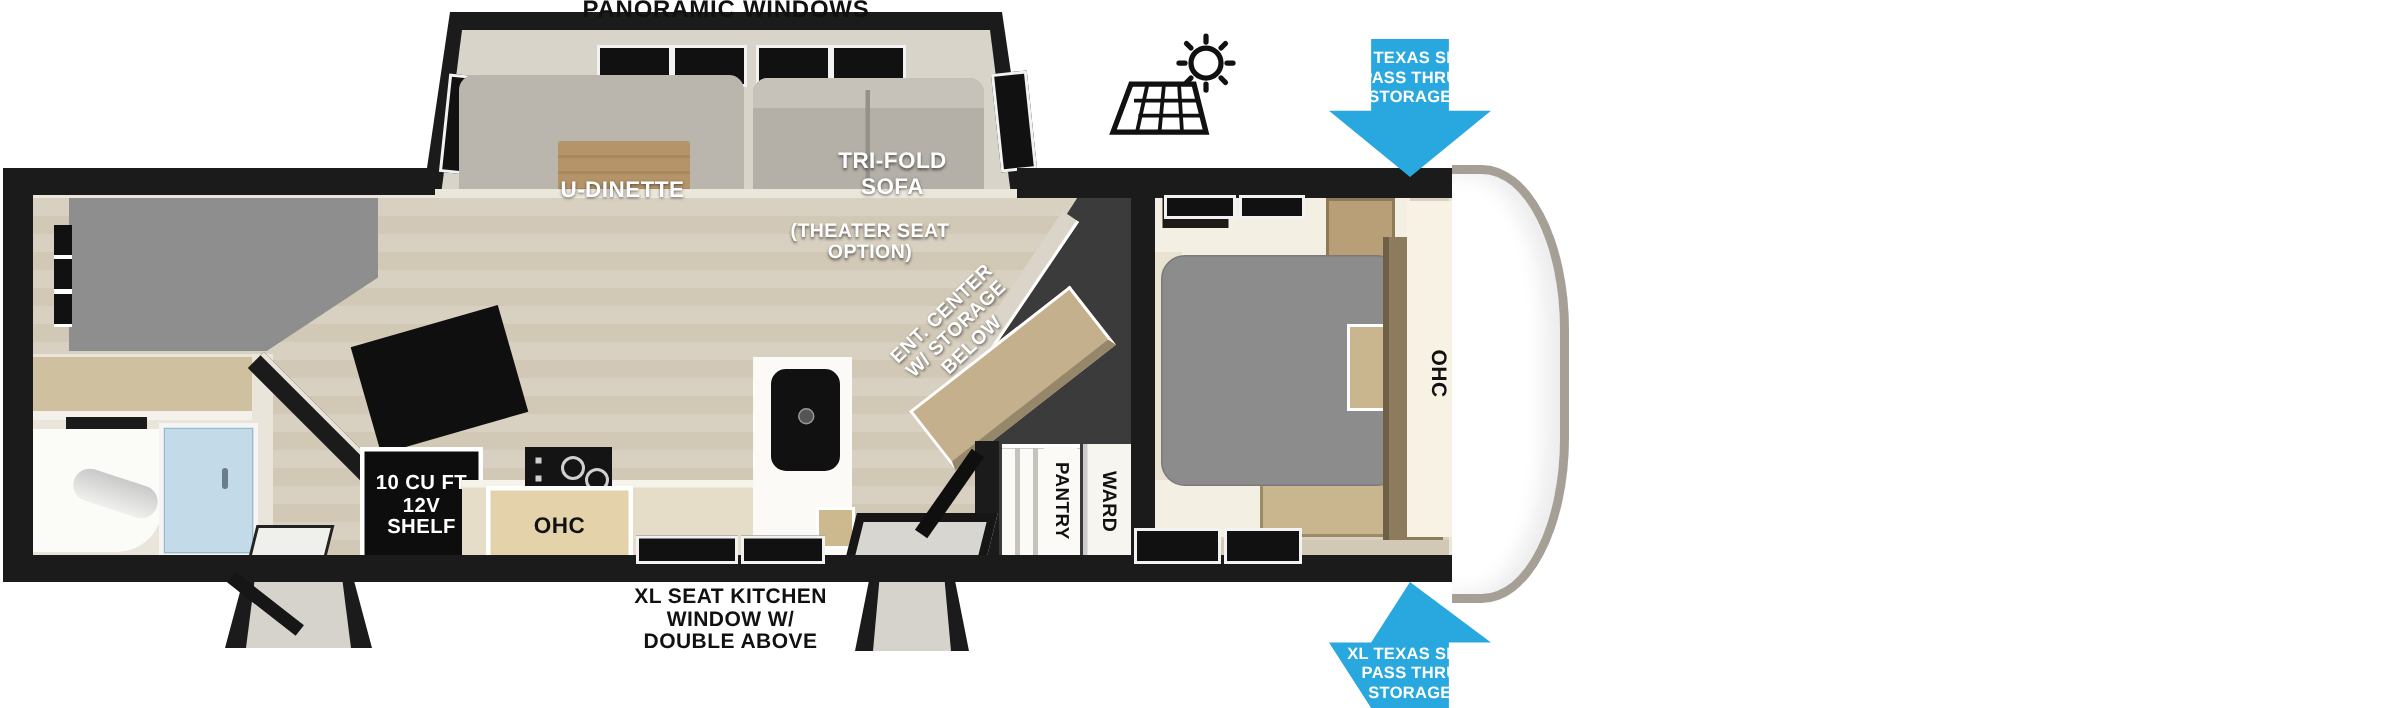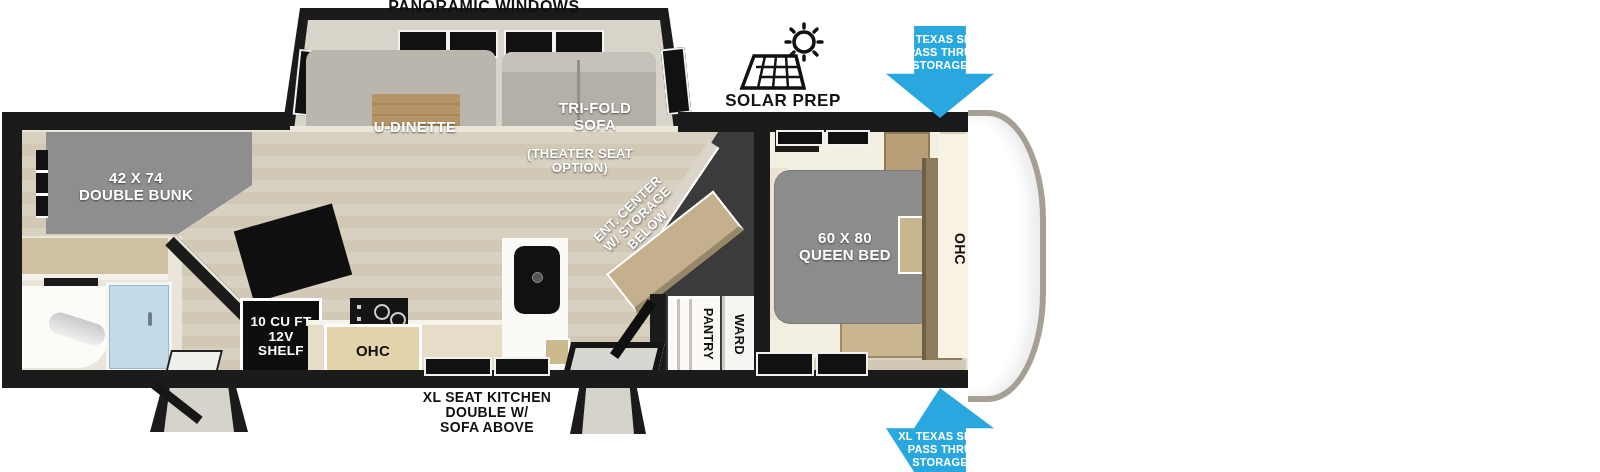--- a/index.html
+++ b/index.html
@@ -62,24 +62,20 @@
 
   <div class="wall" style="left:650px;top:294px;width:16px;height:94px;"></div>
   <div class="abs" style="left:668px;top:296px;width:52px;height:76px;border-top:3px solid #fff;
               background:repeating-linear-gradient(90deg,#fbfaf7 0 9px,#c6c3bc 9px 12px);"></div>
   <div class="lbl lbl-dark vtext" style="left:696px;top:298px;width:22px;height:72px;font-size:12.5px;background:#fbfaf7;">PANTRY</div>
   <div class="abs" style="left:722px;top:296px;width:32px;height:76px;background:#f7f5f0;border-left:3px solid #ccc;"></div>
   <div class="lbl lbl-dark vtext" style="left:727px;top:298px;width:24px;height:72px;font-size:13px;">WARD</div>
 
   <div class="abs" style="left:46px;top:132px;width:206px;height:102px;background:#8e8e8e;
               clip-path:polygon(0 0,100% 0,100% 52%,64% 100%,0 100%);"></div>
-  <div class="lbl" style="left:46px;top:170px;width:180px;font-size:15px;">
-    <span>42 X 74</span>
-    <span>DOUBLE BUNK</span>
-  </div>
   <div class="abs" style="left:36px;top:150px;width:12px;height:68px;
               background:repeating-linear-gradient(180deg,#111 0 20px,#fff 20px 23px);"></div>
 
   <div class="abs" style="left:20px;top:236px;width:162px;height:134px;background:#e9e5da;"></div>
   <div class="abs" style="left:22px;top:238px;width:146px;height:36px;background:#cfc1a0;border-bottom:6px solid #f4f1ea;"></div>
   <div class="wall" style="left:44px;top:278px;width:54px;height:10px;"></div>
   <div class="abs" style="left:22px;top:286px;width:86px;height:82px;background:#fbfbf8;border-radius:0 0 30px 0;"></div>
   <div class="abs" style="left:48px;top:318px;width:58px;height:22px;border-radius:11px;
               background:linear-gradient(180deg,#c9c9c9,#f0f0ee);transform:rotate(18deg);"></div>
   <div class="abs" style="left:106px;top:282px;width:60px;height:84px;background:#c3dae8;border:3px solid #f5f5f5;
@@ -112,24 +108,20 @@
   <div class="abs" style="left:168px;top:350px;width:48px;height:20px;background:#efefec;border:2px solid #222;transform:skewX(-14deg);"></div>
 
   <div class="abs" style="left:770px;top:132px;width:170px;height:42px;background:#f3efe3;"></div>
   <div class="abs" style="left:775px;top:132px;width:44px;height:20px;background:#1e1a16;"></div>
   <div class="abs" style="left:884px;top:132px;width:42px;height:38px;background:#b89f78;border:2px solid #8f7a58;"></div>
   <div class="abs" style="left:762px;top:168px;width:26px;height:154px;background:#eae3d2;"></div>
   <div class="abs" style="left:770px;top:320px;width:170px;height:38px;background:#f3efe3;"></div>
   <div class="abs" style="left:840px;top:318px;width:88px;height:36px;background:#c9b68f;border:2px solid #9d8a66;"></div>
   <div class="abs" style="left:774px;top:170px;width:158px;height:152px;background:#8c8c8c;border:1px solid #7a7a7a;border-radius:16px;"></div>
   <div class="abs" style="left:898px;top:216px;width:30px;height:54px;background:#c9b68f;border:2px solid #fff;"></div>
-  <div class="lbl" style="left:766px;top:230px;width:158px;font-size:15px;">
-    <span>60 X 80</span>
-    <span>QUEEN BED</span>
-  </div>
   <div class="abs" style="left:922px;top:158px;width:36px;height:202px;background:#8d7b5e;border-left:4px solid #6f5f46;"></div>
   <div class="abs" style="left:938px;top:134px;width:38px;height:224px;background:#f7f2e3;"></div>
   <div class="lbl lbl-dark vtext" style="left:944px;top:218px;width:30px;height:62px;font-size:14px;">OHC</div>
 
   <div class="wall" style="left:2px;top:112px;width:20px;height:276px;"></div>
   <div class="wall" style="left:2px;top:112px;width:288px;height:18px;"></div>
   <div class="wall" style="left:678px;top:112px;width:304px;height:20px;"></div>
   <div class="wall" style="left:2px;top:370px;width:980px;height:18px;"></div>
   <div class="wall" style="left:754px;top:128px;width:16px;height:246px;"></div>
 
@@ -159,22 +151,22 @@
     <span>TRI-FOLD</span>
     <span>SOFA</span>
   </div>
   <div class="lbl" style="left:505px;top:147px;width:150px;font-size:13px;">
     <span>(THEATER SEAT</span>
     <span>OPTION)</span>
   </div>
 
   <div class="lbl lbl-dark" style="left:397px;top:390px;width:180px;font-size:14px;line-height:1.08;">
     <span>XL SEAT KITCHEN</span>
-    <span>DOUBLE W/</span>
-    <span>SOFA ABOVE</span>
+    <span>WINDOW W/</span>
+    <span>DOUBLE ABOVE</span>
   </div>
 
   <svg class="abs" style="left:738px;top:20px;" width="104" height="74" viewBox="0 0 104 74">
     <circle cx="66" cy="22" r="10" fill="none" stroke="#111" stroke-width="3.5"></circle>
     <g stroke="#111" stroke-width="3.5" stroke-linecap="round">
       <line x1="66" y1="4" x2="66" y2="8"></line>
       <line x1="66" y1="36" x2="66" y2="40"></line>
       <line x1="48" y1="22" x2="52" y2="22"></line>
       <line x1="80" y1="22" x2="84" y2="22"></line>
       <line x1="53" y1="9" x2="56" y2="12"></line>
@@ -184,21 +176,20 @@
     </g>
     <path d="M16 36 L58 36 L66 68 L4 68 Z" fill="#fff" stroke="#111" stroke-width="3.5"></path>
     <g stroke="#111" stroke-width="2.5">
       <line x1="18" y1="47" x2="62" y2="47"></line>
       <line x1="21" y1="57" x2="64" y2="57"></line>
       <line x1="27" y1="36" x2="20" y2="68"></line>
       <line x1="38" y1="36" x2="35" y2="68"></line>
       <line x1="48" y1="36" x2="50" y2="68"></line>
     </g>
   </svg>
-  <div class="lbl lbl-dark" style="left:698px;top:92px;width:170px;font-size:17px;letter-spacing:.5px;">SOLAR PREP</div>
 
   <div class="arrow" style="left:886px;top:26px;width:108px;height:92px;
               clip-path:polygon(26% 0,74% 0,74% 52%,100% 52%,50% 100%,0 52%,26% 52%);">
     <div class="arrow-text" style="top:7px;">
       <span>XL TEXAS SIZE</span>
       <span>PASS THRU</span>
       <span>STORAGE</span>
     </div>
   </div>
   <div class="arrow" style="left:886px;top:388px;width:108px;height:84px;

